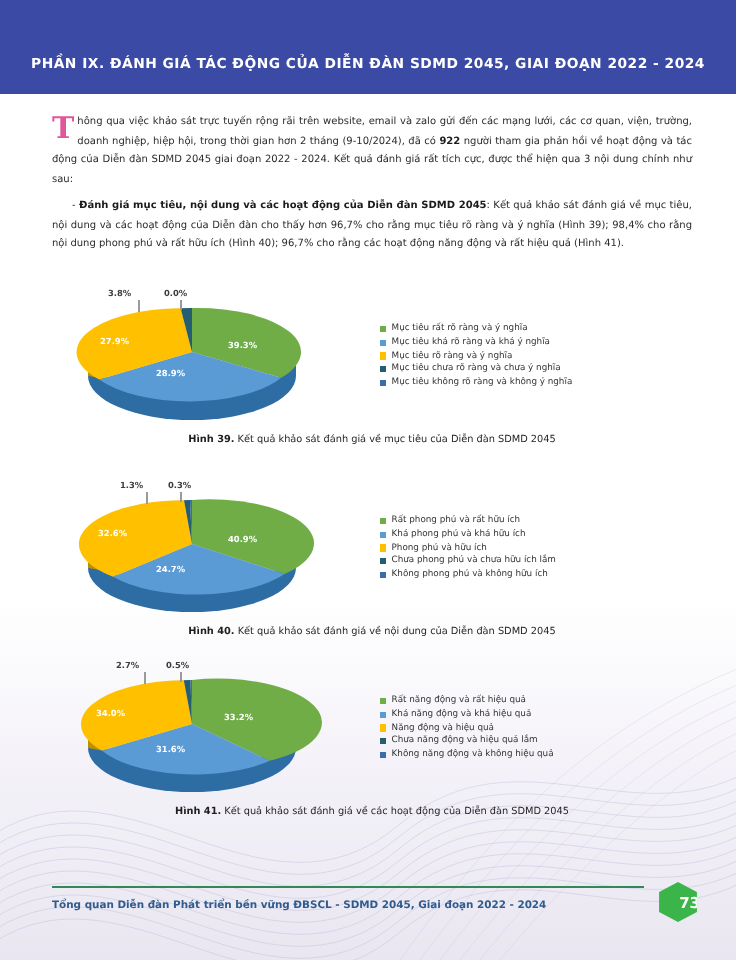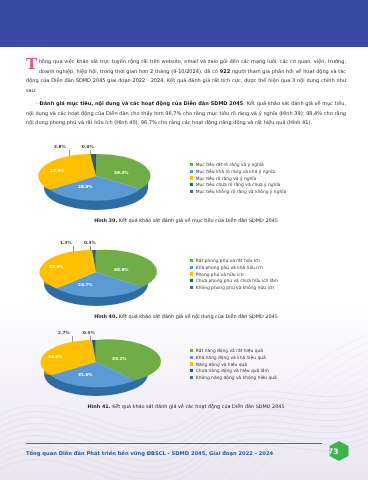--- a/index.html
+++ b/index.html
@@ -114,21 +114,21 @@
   #footer-text {
     position: absolute; left: 26px; bottom: 24px;
     font-size: 5.2px; font-weight: 700; color: #2f5b8e;
     white-space: nowrap;
   }
   #page-badge {
     position: absolute; right: 18px; bottom: 19px;
     width: 22px; height: 20px;
     background: #3bb54a;
     clip-path: polygon(50% 0%, 93% 25%, 93% 75%, 50% 100%, 7% 75%, 7% 25%);
-    display: flex; align-items: center; justify-content: flex-start;
+    display: flex; align-items: center; justify-content: flex-end;
   }
   #page-badge span {
     color: #ffffff; font-size: 7.5px; font-weight: 700;
   }
 </style>
 </head>
 <body>
 
 <div id="page">
 
@@ -149,20 +149,21 @@
       <path d="M200,190 C250,120 300,70 380,40"></path>
       <path d="M210,190 C260,122 310,74 380,48"></path>
       <path d="M220,190 C270,124 320,78 380,56"></path>
       <path d="M230,190 C280,126 330,82 380,64"></path>
       <path d="M240,190 C290,128 340,86 380,72"></path>
       <path d="M250,190 C300,130 348,92 380,80"></path>
     </g>
   </svg>
 
   <div id="topband"></div>
+  <div id="topband-title">PHẦN IX. ĐÁNH GIÁ TÁC ĐỘNG CỦA DIỄN ĐÀN SDMD 2045, GIAI ĐOẠN 2022 - 2024</div>
 
   <div class="content para" id="para1">
     <span class="dropcap">T</span><span>hông qua việc khảo sát trực tuyến rộng rãi trên website, email và zalo gửi đến các mạng lưới, các cơ quan, viện, trường, doanh nghiệp, hiệp hội, trong thời gian hơn 2 tháng (9-10/2024), đã có </span><span class="b">922</span><span> người tham gia phản hồi về hoạt động và tác động của Diễn đàn SDMD 2045 giai đoạn 2022 - 2024. Kết quả đánh giá rất tích cực, được thể hiện qua 3 nội dung chính như sau:</span>
   </div>
 
   <div class="content para indent" id="para2">
     <span>- </span><span class="b">Đánh giá mục tiêu, nội dung và các hoạt động của Diễn đàn SDMD 2045</span><span>: Kết quả khảo sát đánh giá về mục tiêu, nội dung và các hoạt động của Diễn đàn cho thấy hơn 96,7% cho rằng mục tiêu rõ ràng và ý nghĩa (Hình 39); 98,4% cho rằng nội dung phong phú và rất hữu ích (Hình 40); 96,7% cho rằng các hoạt động năng động và rất hiệu quả (Hình 41).</span>
   </div>
 
   <div class="figure" id="fig39">

